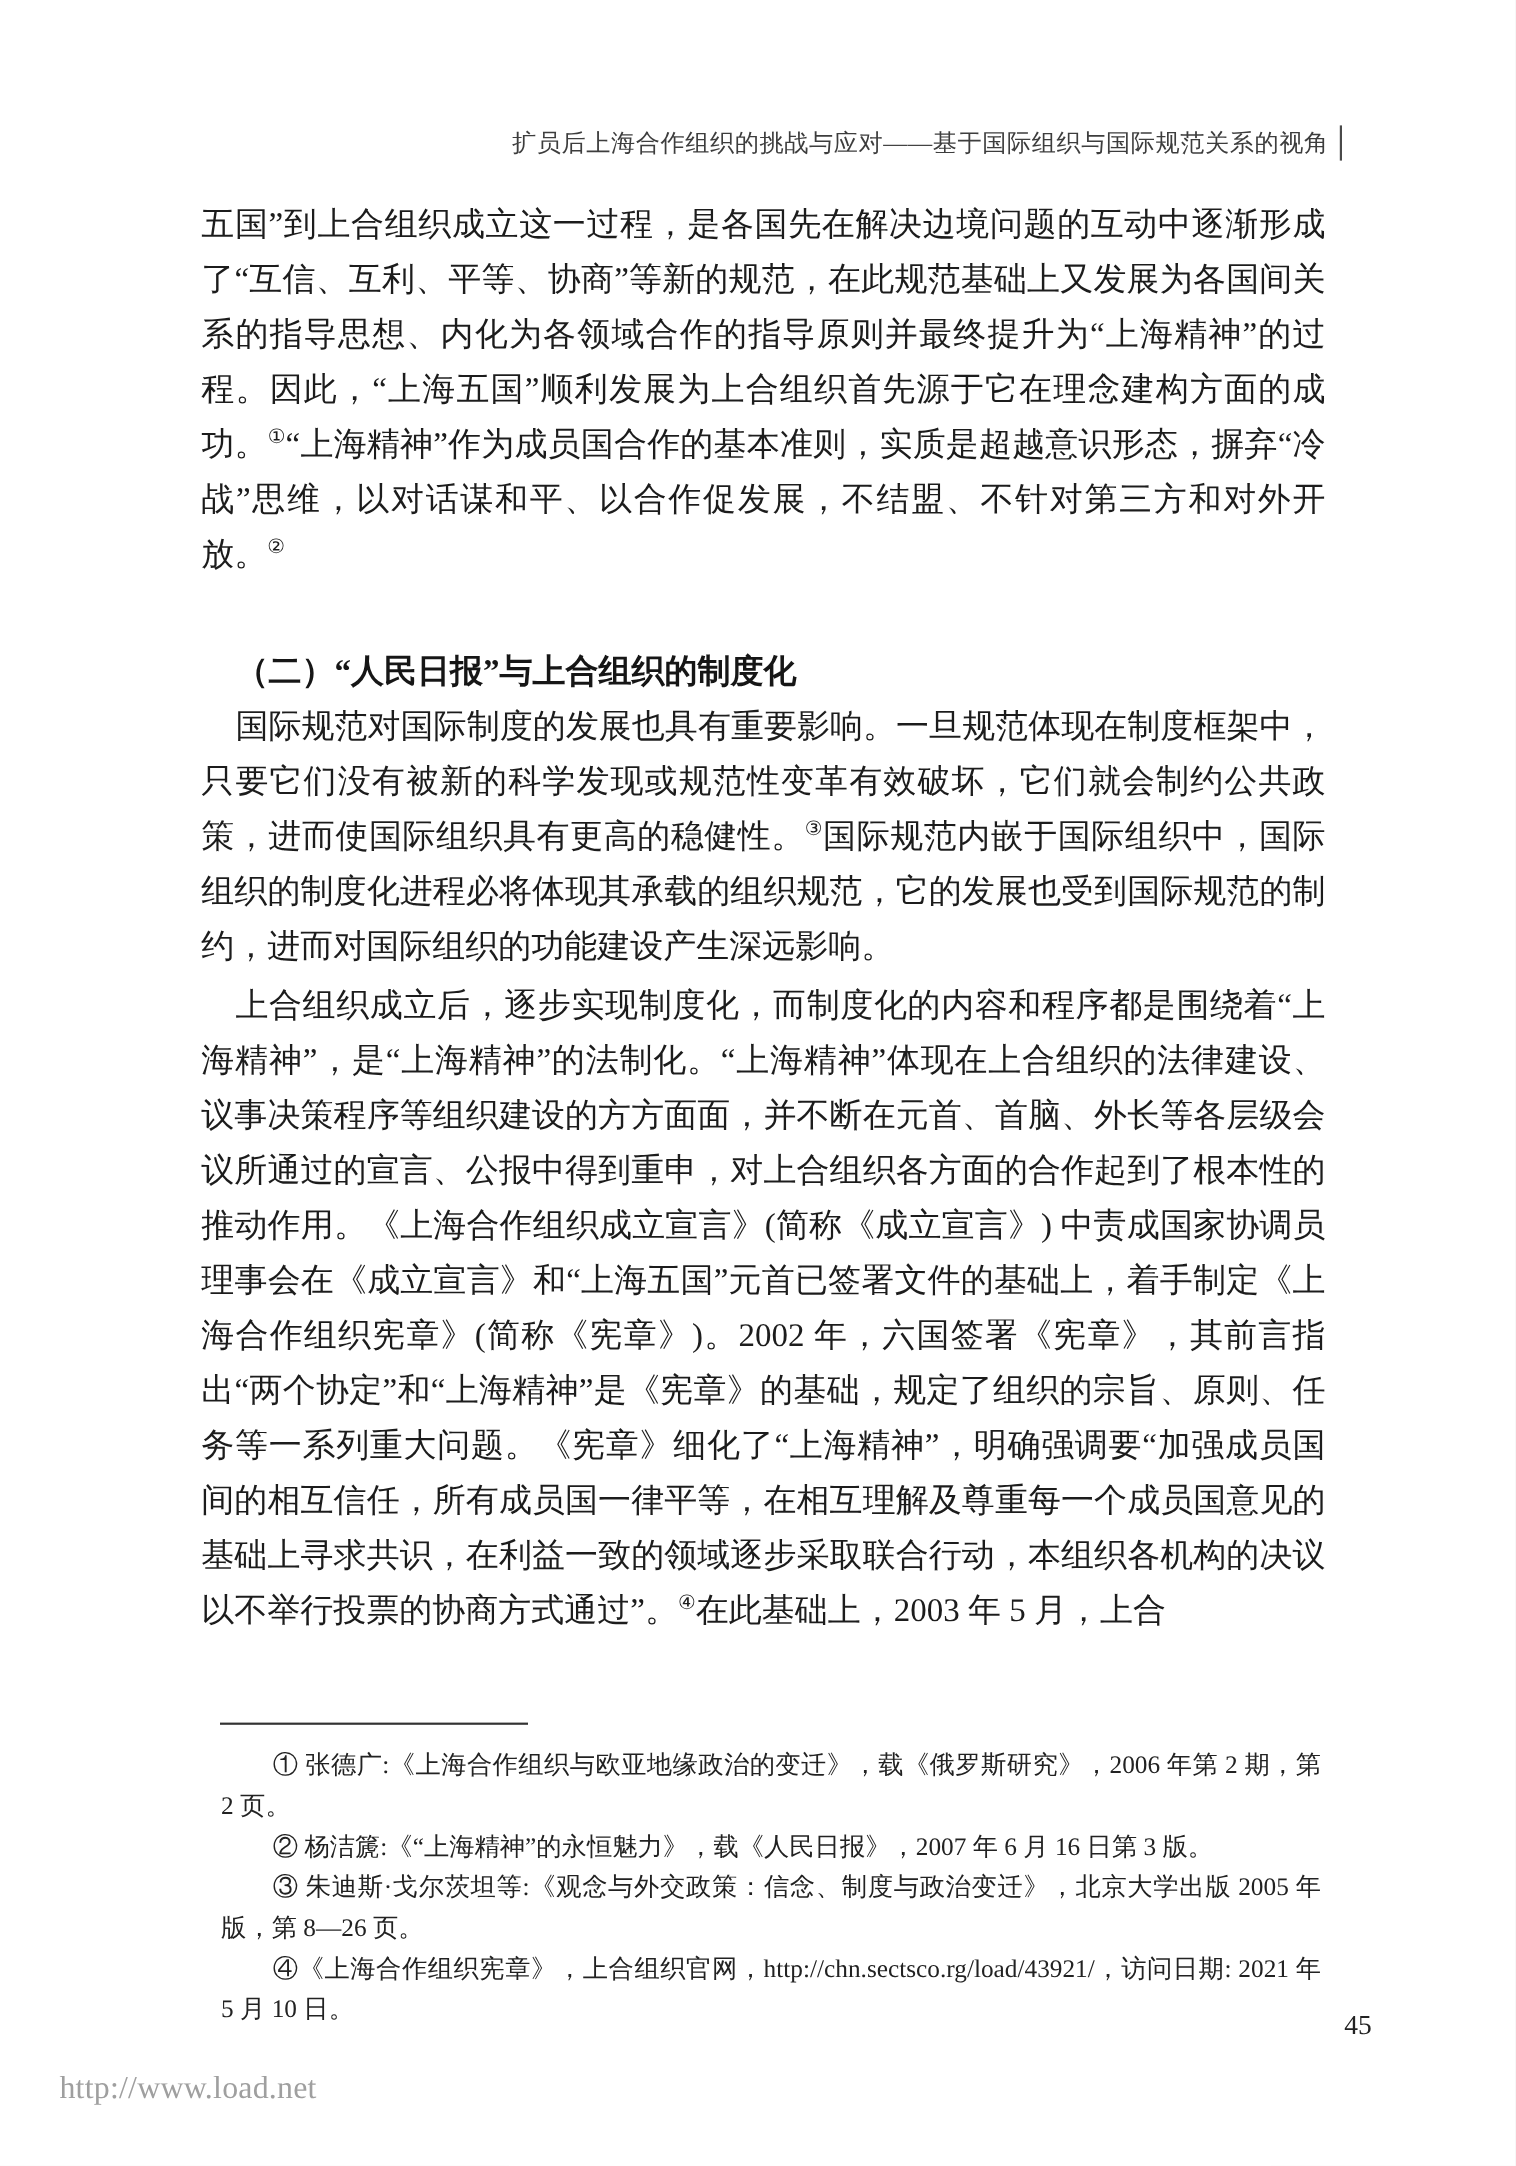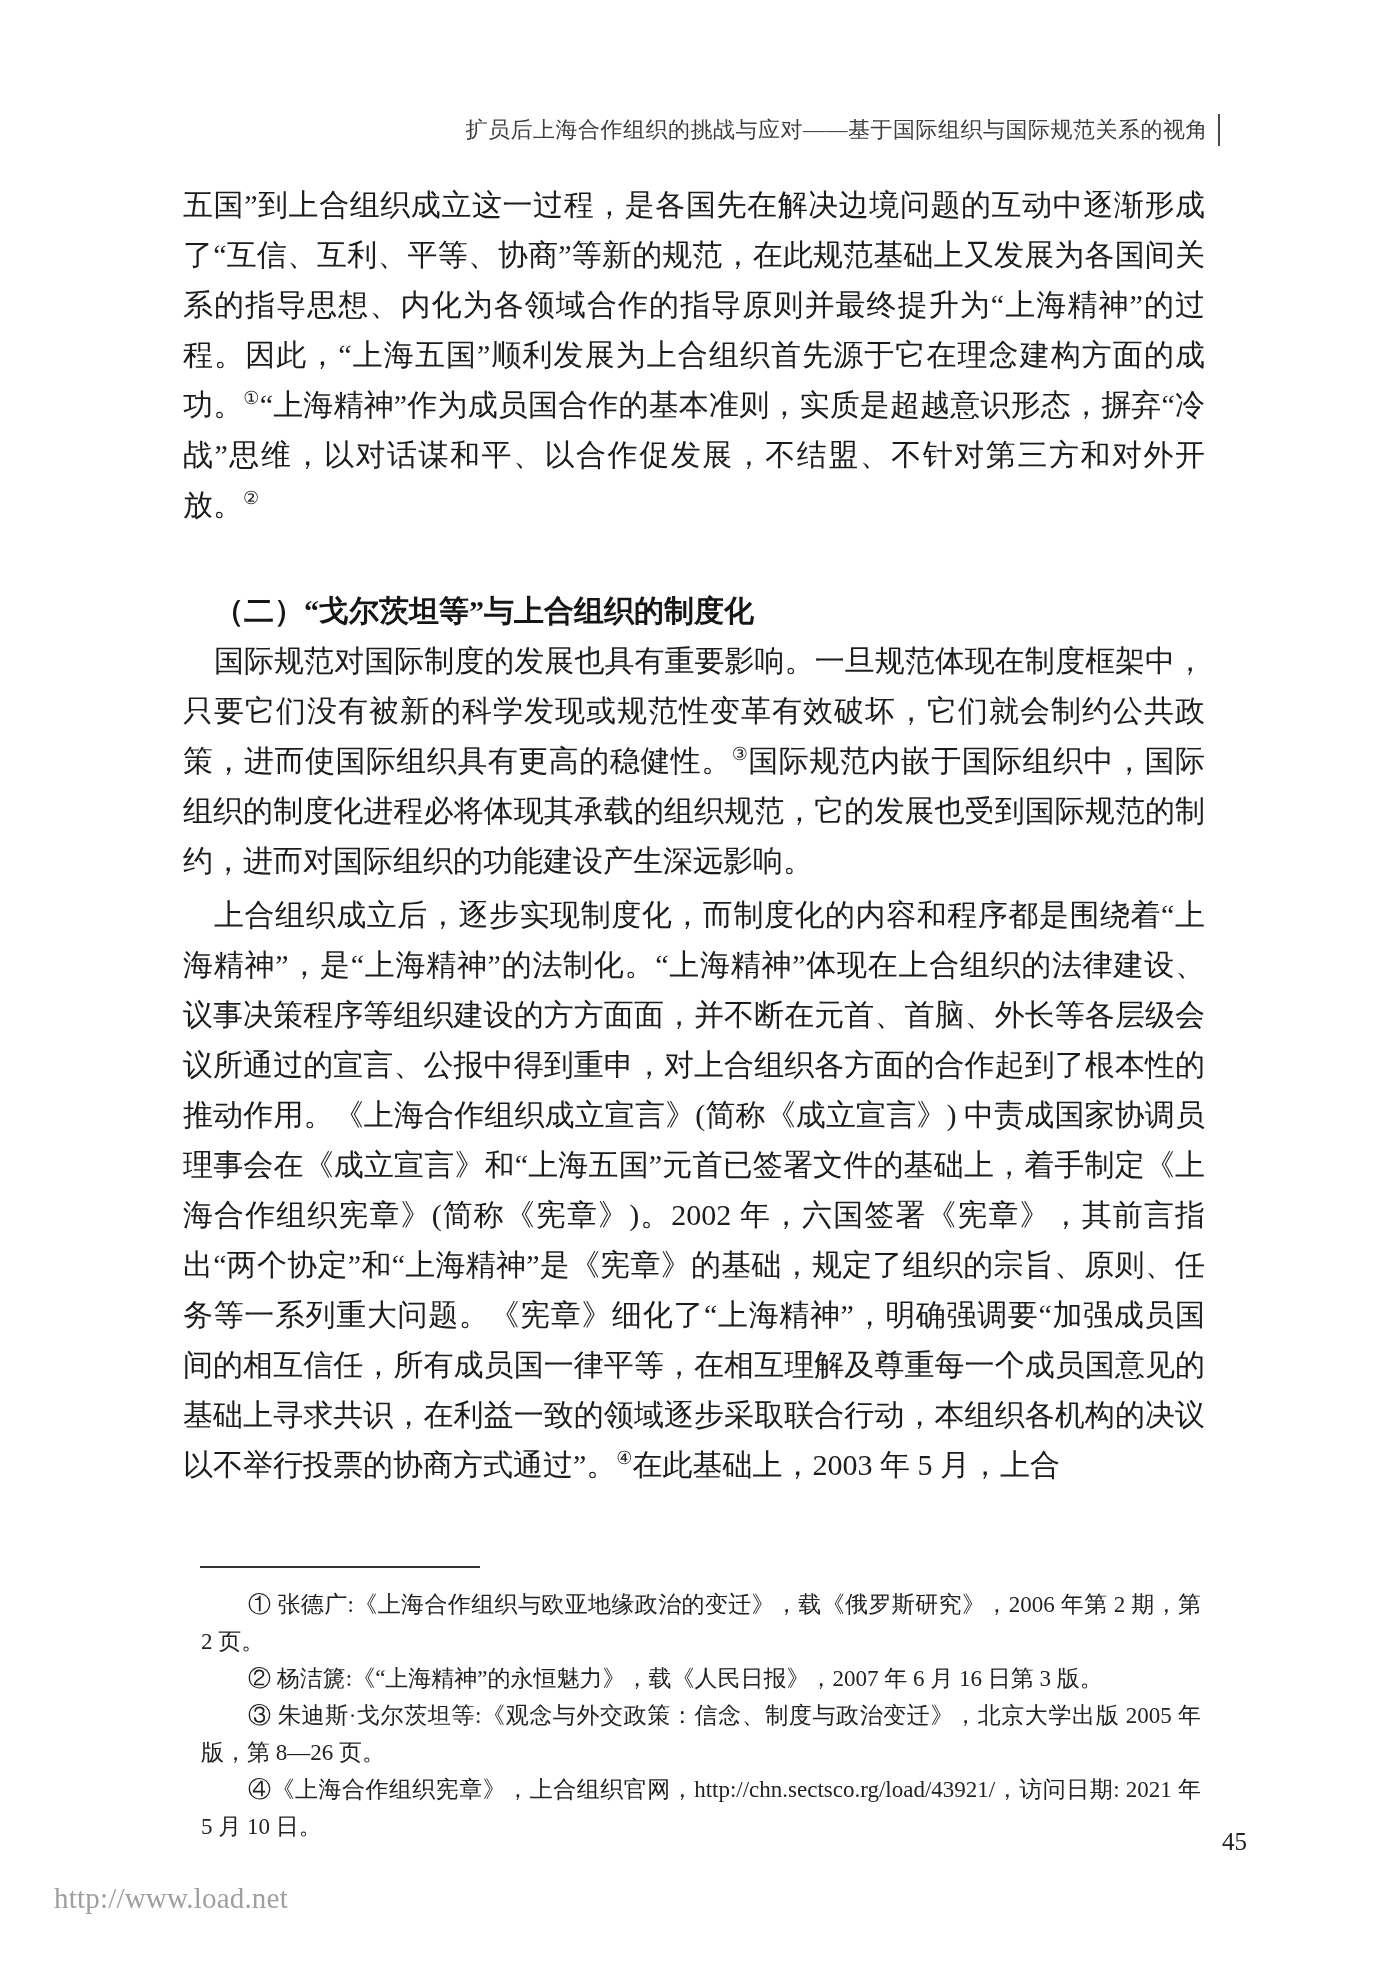--- a/index.html
+++ b/index.html
@@ -71,21 +71,21 @@
 <div class="page">
 
   <div class="running-header">
     <span>扩员后上海合作组织的挑战与应对——基于国际组织与国际规范关系的视角</span>
     <span class="hbar"></span>
   </div>
 
   <div class="body-text">
     <p class="para p-noindent">五国”到上合组织成立这一过程，是各国先在解决边境问题的互动中逐渐形成了“互信、互利、平等、协商”等新的规范，在此规范基础上又发展为各国间关系的指导思想、内化为各领域合作的指导原则并最终提升为“上海精神”的过程。因此，“上海五国”顺利发展为上合组织首先源于它在理念建构方面的成功。<sup>①</sup>“上海精神”作为成员国合作的基本准则，实质是超越意识形态，摒弃“冷战”思维，以对话谋和平、以合作促发展，不结盟、不针对第三方和对外开放。<sup>②</sup></p>
 
-    <h3 class="section-heading">（二）“戈尔茨坦等”与上合组织的制度化</h3>
+    <h3 class="section-heading">（二）“人民日报”与上合组织的制度化</h3>
 
     <p class="para p-indent">国际规范对国际制度的发展也具有重要影响。一旦规范体现在制度框架中，只要它们没有被新的科学发现或规范性变革有效破坏，它们就会制约公共政策，进而使国际组织具有更高的稳健性。<sup>③</sup>国际规范内嵌于国际组织中，国际组织的制度化进程必将体现其承载的组织规范，它的发展也受到国际规范的制约，进而对国际组织的功能建设产生深远影响。</p>
 
     <p class="para p-indent p3">上合组织成立后，逐步实现制度化，而制度化的内容和程序都是围绕着“上海精神”，是“上海精神”的法制化。“上海精神”体现在上合组织的法律建设、议事决策程序等组织建设的方方面面，并不断在元首、首脑、外长等各层级会议所通过的宣言、公报中得到重申，对上合组织各方面的合作起到了根本性的推动作用。《上海合作组织成立宣言》(简称《成立宣言》) 中责成国家协调员理事会在《成立宣言》和“上海五国”元首已签署文件的基础上，着手制定《上海合作组织宪章》(简称《宪章》)。2002 年，六国签署《宪章》，其前言指出“两个协定”和“上海精神”是《宪章》的基础，规定了组织的宗旨、原则、任务等一系列重大问题。《宪章》细化了“上海精神”，明确强调要“加强成员国间的相互信任，所有成员国一律平等，在相互理解及尊重每一个成员国意见的基础上寻求共识，在利益一致的领域逐步采取联合行动，本组织各机构的决议以不举行投票的协商方式通过”。<sup>④</sup>在此基础上，2003 年 5 月，上合</p>
   </div>
 
   <div class="footnotes">
     <div class="fn-divider"></div>
     <p class="fn fn-first">① 张德广:《上海合作组织与欧亚地缘政治的变迁》，载《俄罗斯研究》，2006 年第 2 期，第 2 页。</p>
     <p class="fn">② 杨洁篪:《“上海精神”的永恒魅力》，载《人民日报》，2007 年 6 月 16 日第 3 版。</p>

